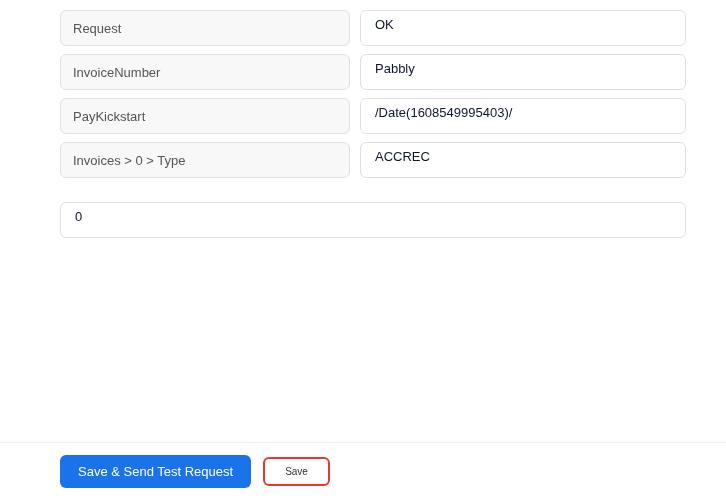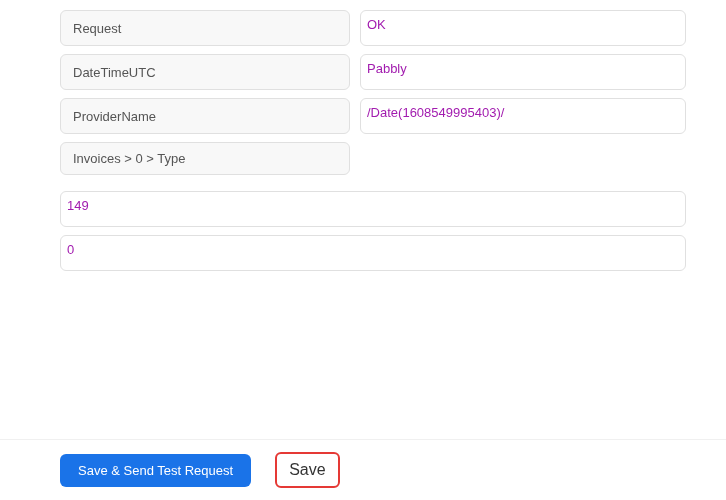--- a/index.html
+++ b/index.html
@@ -63,34 +63,34 @@
       color: #555;
       font-size: 13px;
       display: flex;
       align-items: center;
     }
 
     .field-value {
       flex: 1;
       border: 1px solid #e0e0e0;
       border-radius: 6px;
-      padding: 6px 6px;
+      padding: 6px 14px;
       font-size: 13px;
-      color: #a21caf;
+      color: #0f172a;
       resize: none;
       background: #fff;
       min-height: 36px;
       font-family: inherit;
     }
 
     .footer {
       padding: 12px 40px 12px 60px;
       display: flex;
       align-items: center;
-      gap: 24px;
+      gap: 12px;
       border-top: 1px solid #f0f0f0;
       background: #fff;
     }
 
     .btn-save-send {
       background: #1a73e8;
       color: #fff;
       border: none;
       border-radius: 6px;
       padding: 9px 18px;
@@ -98,50 +98,50 @@
       font-weight: 500;
       cursor: pointer;
       white-space: nowrap;
     }
 
     .btn-save {
       background: #fff;
       color: #333;
       border: 2px solid #e53935;
       border-radius: 6px;
-      padding: 7px 12px;
-      font-size: 16px;
+      padding: 7px 20px;
+      font-size: 10px;
       font-weight: 500;
       cursor: pointer;
     }
   </style>
 </head>
 <body>
 
 <div class="container">
   <div class="scrollable-area" id="form-area">
   <div class="form-row">
         <div class="field-label">Request</div>
         <textarea class="field-value" rows="1" style="">OK</textarea>
       </div>
       <div class="form-row">
-        <div class="field-label">DateTimeUTC</div>
+        <div class="field-label">InvoiceNumber</div>
         <textarea class="field-value" rows="1" style="">Pabbly</textarea>
       </div>
       <div class="form-row">
-        <div class="field-label">ProviderName</div>
+        <div class="field-label">PayKickstart</div>
         <textarea class="field-value" rows="1" style="">/Date(1608549995403)/</textarea>
       </div>
       <div class="form-row">
         <div class="field-label">Invoices &gt; 0 &gt; Type</div>
+        <textarea class="field-value" rows="1" style="">ACCREC</textarea>
       </div>
       <div class="form-row">
       </div>
       <div class="form-row">
-        <textarea class="field-value" rows="1" style="">149</textarea>
       </div>
       <div class="form-row">
         <textarea class="field-value" rows="1" style="">0</textarea>
       </div>
     </div>
 
   <div class="footer">
     <button class="btn-save-send">Save &amp; Send Test Request</button>
     <button class="btn-save">Save</button>
   </div>

